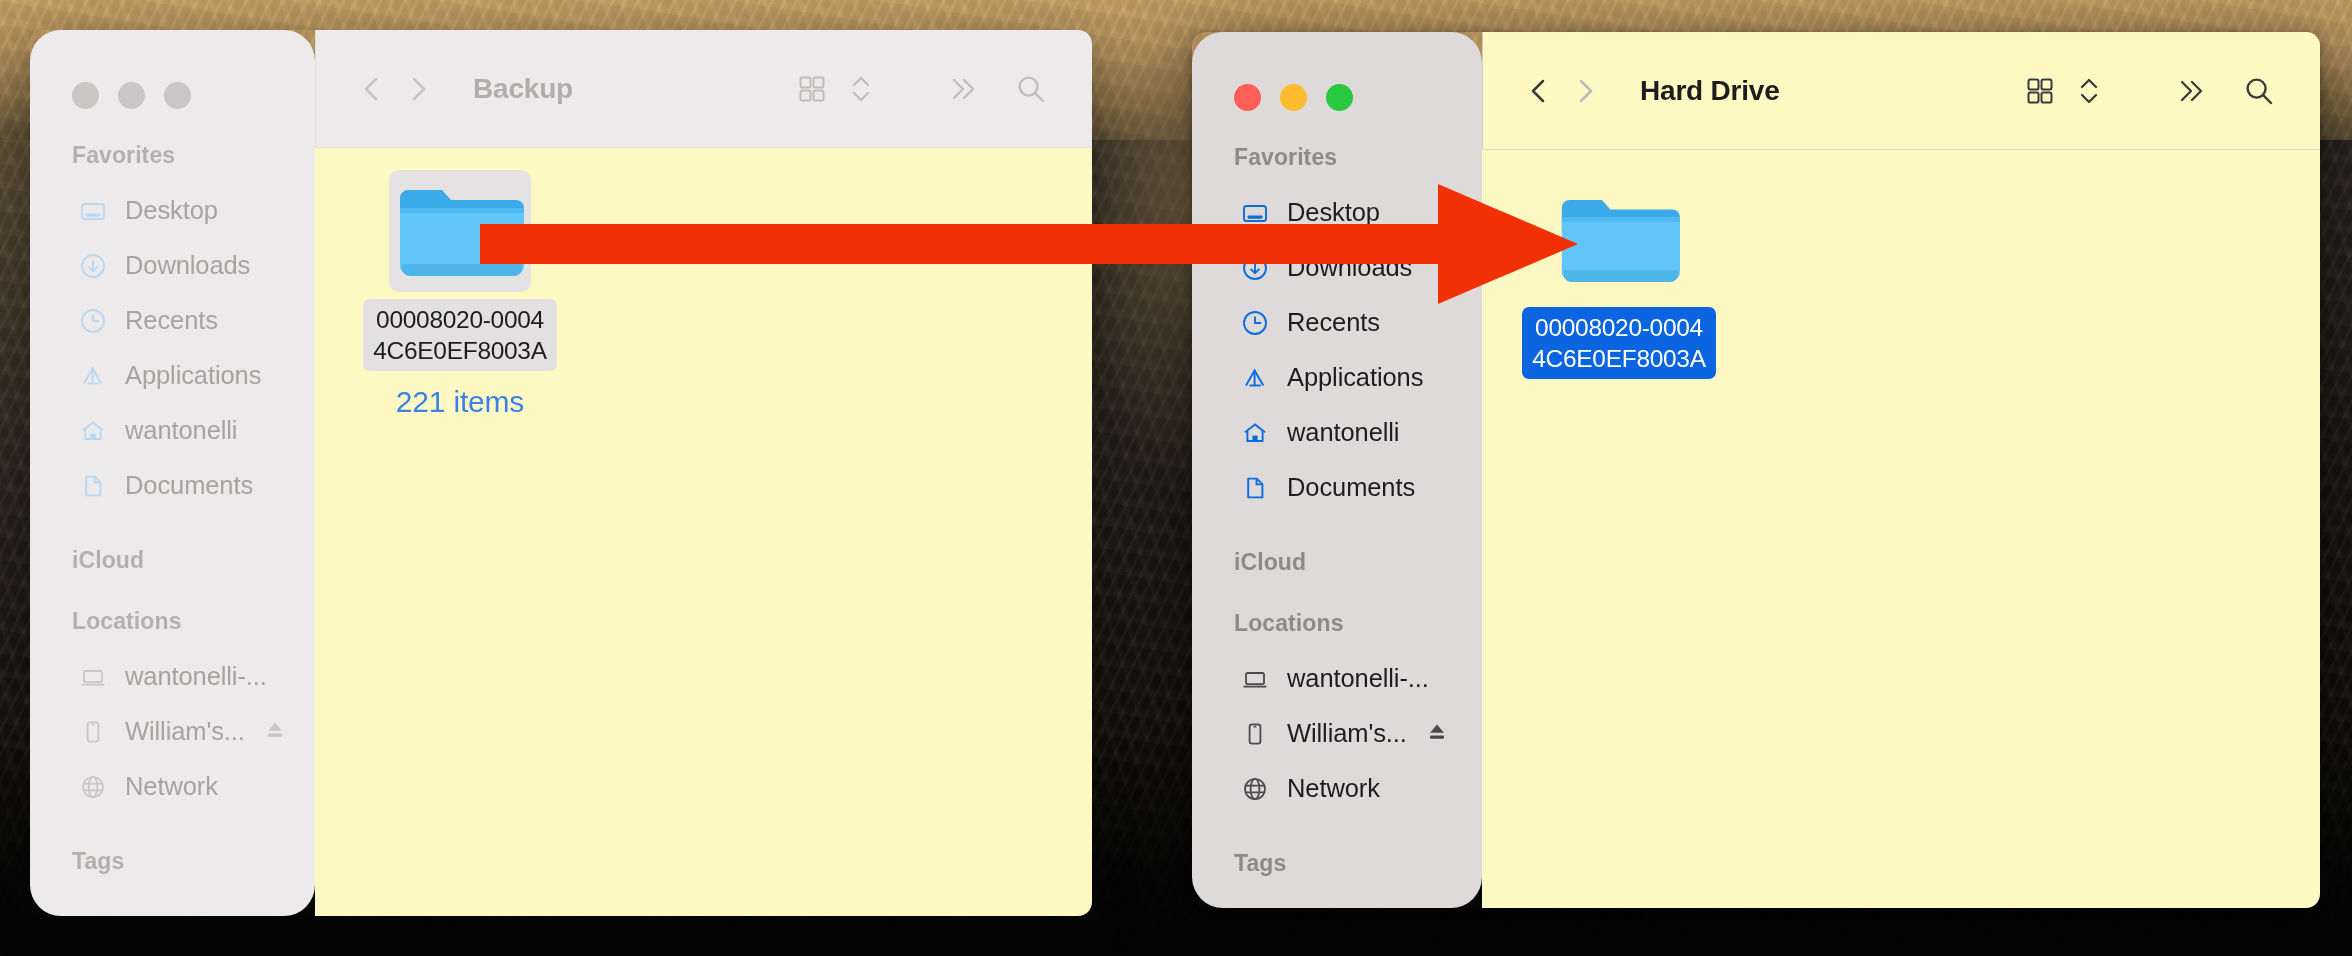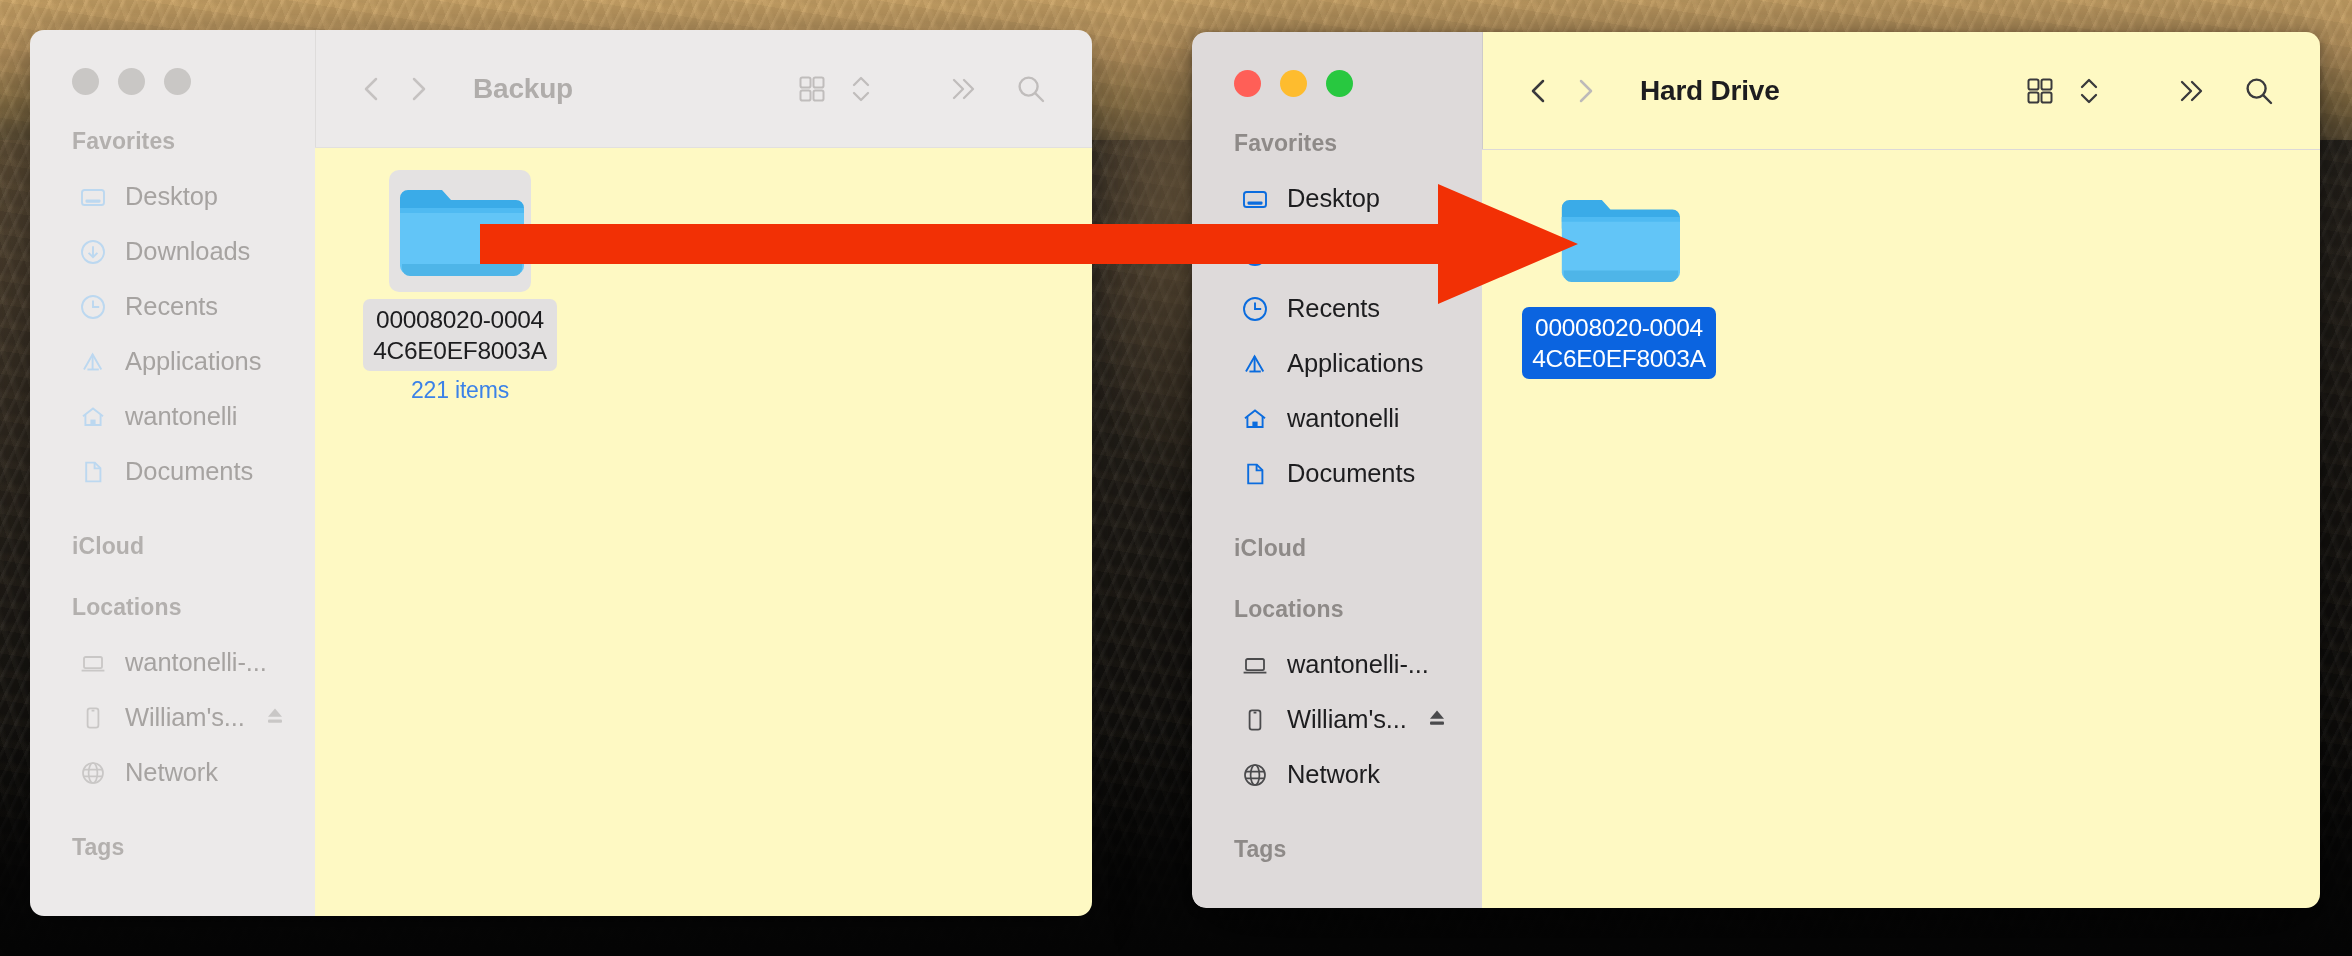--- a/index.html
+++ b/index.html
@@ -104,21 +104,22 @@
     top: 32px;
     width: 1128px;
     height: 876px;
     box-shadow: 0 18px 70px rgba(0,0,0,0.55), 0 2px 10px rgba(0,0,0,0.35);
   }
 
   
   .sidebar {
     flex: 0 0 auto;
     position: relative;
-    padding-top: 14px;
+    padding-top: 28px;
+    border-radius: 31px;
   }
   .finder.inactive .sidebar {
     width: 285px;
     background: #eceaea;
   }
   .finder.active .sidebar {
     width: 290px;
     background: #dedada;
     backdrop-filter: blur(20px);
   }
@@ -301,22 +302,22 @@
   }
   .folder-name.plain {
     background: #e2e0e0;
     color: #1d1d1f;
   }
   .folder-name.selected {
     background: #0b64e0;
     color: #ffffff;
   }
   .folder-meta {
-    margin-top: 6px;
-    font-size: 23px;
+    margin-top: 14px;
+    font-size: 30px;
     letter-spacing: -0.2px;
     color: #3b82e8;
   }
 
   
   .arrow-overlay {
     position: absolute;
     left: 480px;
     top: 180px;
     width: 1120px;

